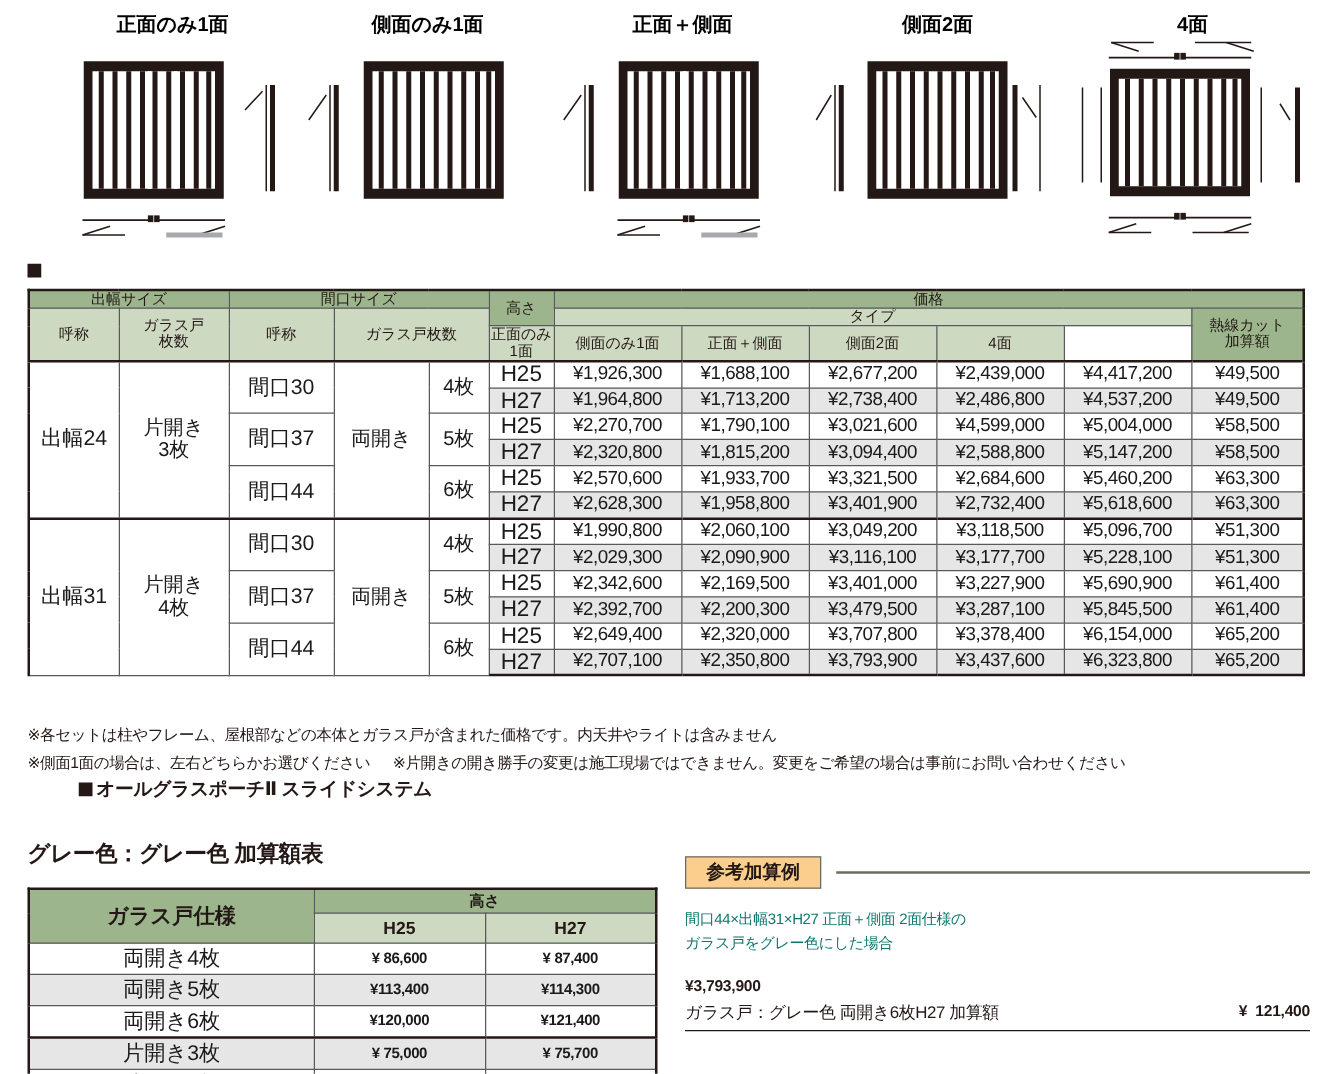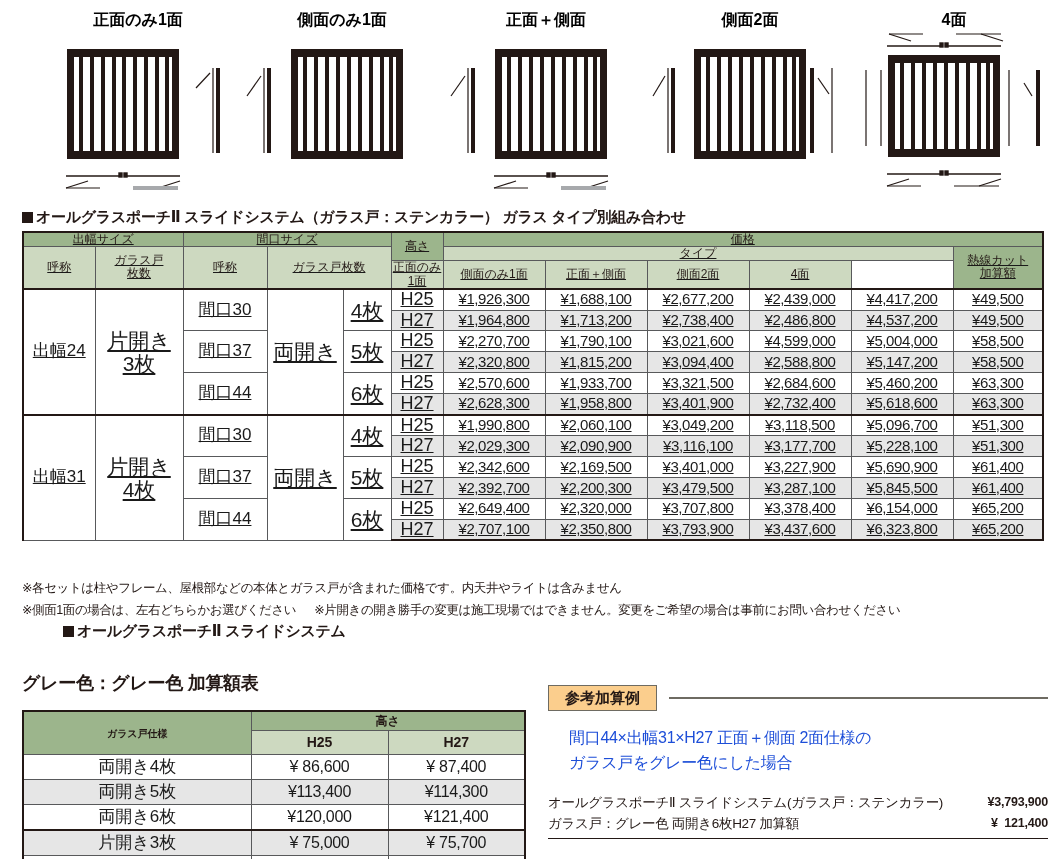--- a/index.html
+++ b/index.html
@@ -86,21 +86,21 @@
     vertical-align: middle;
     font-weight: normal;
     line-height: 1.1;
   }
   .hd-dark  { background: #9cb58c; font-size: 12px; color: #231815; font-weight: bold; }
   .hd-light { background: #cdd9c0; font-size: 12px; color: #231815; font-weight: bold; }
   .cell-white { background: #ffffff; }
   .cell-grey  { background: #e6e6e6; }
 
   .lbl-big { font-size: 17px; }
-  .lbl-mid { font-size: 21px; }
+  .lbl-mid { font-size: 16px; }
   .price   { font-size: 15px; font-weight: bold; letter-spacing: -0.4px; }
   .hcol    { font-size: 18px; }
   .bd-l-thick { border-left: 2px solid #231815 !important; }
   .bd-r-thick { border-right: 2px solid #231815 !important; }
   .bd-t-thick { border-top: 2px solid #231815 !important; }
   .bd-b-thick { border-bottom: 2px solid #231815 !important; }
 
   
   .notes {
     position: absolute;
@@ -127,21 +127,21 @@
     width: 100%;
   }
   table.grid2 td {
     border: 1px solid #58595b;
     padding: 0;
     text-align: center;
     vertical-align: middle;
     line-height: 1.1;
   }
   .spec-cell { font-size: 17px; }
-  .amt-cell  { font-size: 16px; font-weight: normal; letter-spacing: -0.3px; }
+  .amt-cell  { font-size: 12px; font-weight: bold; letter-spacing: -0.3px; }
 
   
   .example {
     position: absolute;
     left: 548px;
     top: 686px;
     width: 500px;
   }
   .badge-row {
     display: flex;
@@ -159,25 +159,24 @@
     white-space: nowrap;
   }
   .badge-line {
     flex: 1;
     height: 1.5px;
     background: #6e6b62;
     margin-left: 12px;
   }
   .ex-desc {
     margin-top: 16px;
-    font-size: 16px;
-    color: #1d4ed8;
+    font-size: 12px;
+    color: #0f766e;
     line-height: 1.55;
     letter-spacing: -0.3px;
-    margin-left: 21px;
   }
   .ex-rows {
     margin-top: 16px;
     font-size: 13.5px;
     color: #231815;
     letter-spacing: -0.3px;
   }
   .ex-row {
     display: flex;
     justify-content: space-between;
@@ -409,25 +408,25 @@
           <line x1="33" y1="158" x2="67" y2="158"></line>
         <path d="M 147 151 L 125 158"></path>
         <line x1="100" y1="158" x2="145" y2="158"></line>
       </g>
     </svg>
   </div>
 
 </div>
 
 <div class="sec-title" style="left:22px; top:208px;">
-  <span class="sq"></span><span>オールグラスポーチⅡ スライドシステム（ガラス戸：ステンカラー） ガラス タイプ別組み合わせ</span>
+  <span class="sq"></span>
 </div>
 
 <div class="main-table-wrap">
-  <table class="grid" style="border-bottom: 0px; text-decoration: underline;">
+  <table class="grid" style="border-bottom: 0px;">
     <colgroup>
       <col style="width:72px">
         <col style="width:88px">
       <col style="width:84px">
         <col style="width:76px">
         <col style="width:48px">
       <col style="width:52px">
       <col style="width:102px">
         <col style="width:102px">
         <col style="width:102px">
@@ -601,21 +600,21 @@
 
 <div class="grey-wrap">
   <table class="grid2">
     <colgroup>
         <col style="width:228px">
         <col style="width:137px">
         <col style="width:137px">
       </colgroup>
     <tbody id="grey-tbody">
         <tr>
-          <td class="hd-dark bd-l-thick bd-t-thick" rowspan="2" style="font-size:10px;height:42px">ガラス戸仕様</td>
+          <td class="hd-dark bd-l-thick bd-t-thick" rowspan="2" style="font-size:17px;height:42px">ガラス戸仕様</td>
           <td class="hd-dark bd-t-thick bd-r-thick" colspan="2" style="font-size:12px;height:18px">高さ</td>
         </tr>
         <tr>
           <td class="hd-light" style="font-size:14px;height:22px">H25</td>
           <td class="hd-light bd-r-thick" style="font-size:14px">H27</td>
         </tr>
         <tr>
           <td class="cell-white spec-cell bd-l-thick" style="height:24px">両開き4枚</td>
           <td class="cell-white amt-cell">¥ 86,600</td>
           <td class="cell-white amt-cell bd-r-thick">¥ 87,400</td>
@@ -648,21 +647,20 @@
   <div class="badge-row">
     <div class="badge">参考加算例</div>
     <div class="badge-line"></div>
   </div>
   <div class="ex-desc">
     <div>間口44×出幅31×H27 正面＋側面 2面仕様の</div>
     <div>ガラス戸をグレー色にした場合</div>
   </div>
   <div class="ex-rows" id="example-rows">
       <div class="ex-row">
-        <span>オールグラスポーチⅡ スライドシステム(ガラス戸：ステンカラー)</span>
         <span class="ex-amt">¥3,793,900</span>
       </div>
       <div class="ex-row">
         <span>ガラス戸：グレー色 両開き6枚H27 加算額</span>
         <span class="ex-amt">¥&nbsp;&nbsp;121,400</span>
       </div>
     </div>
   <div class="ex-total-rule"></div>
   <div class="ex-total">
     

